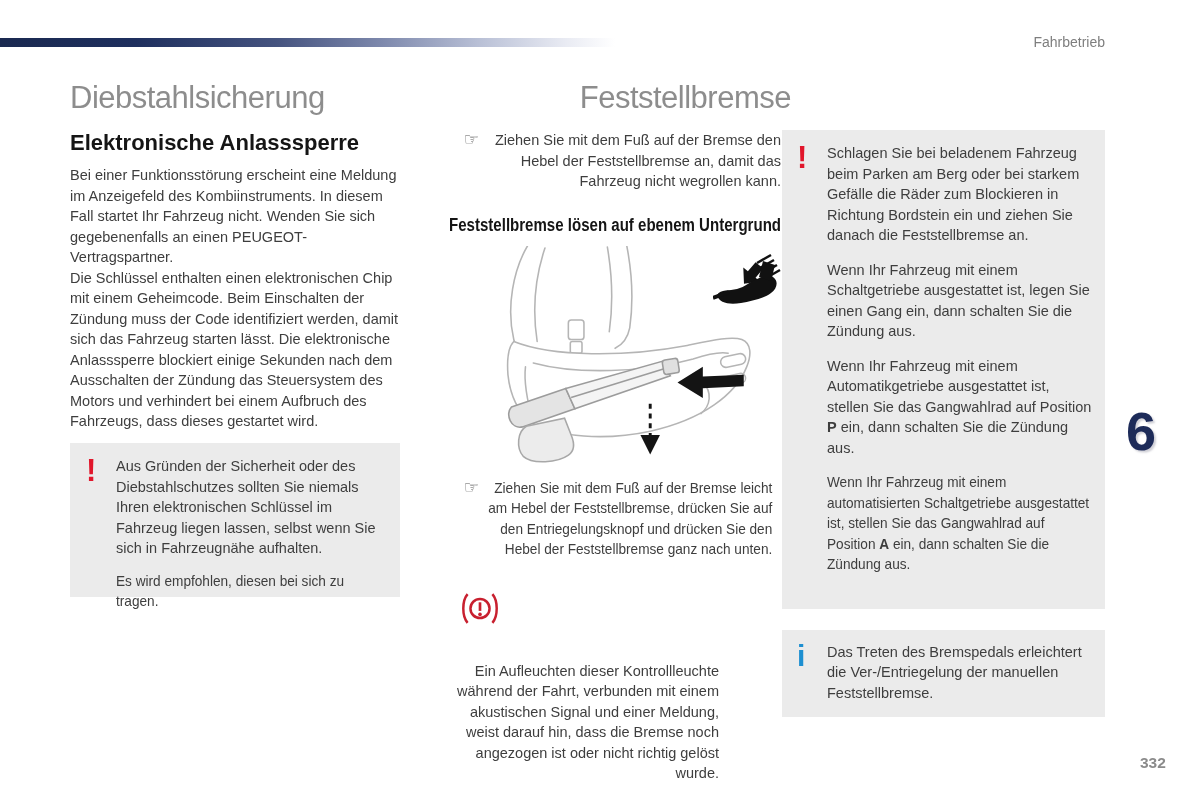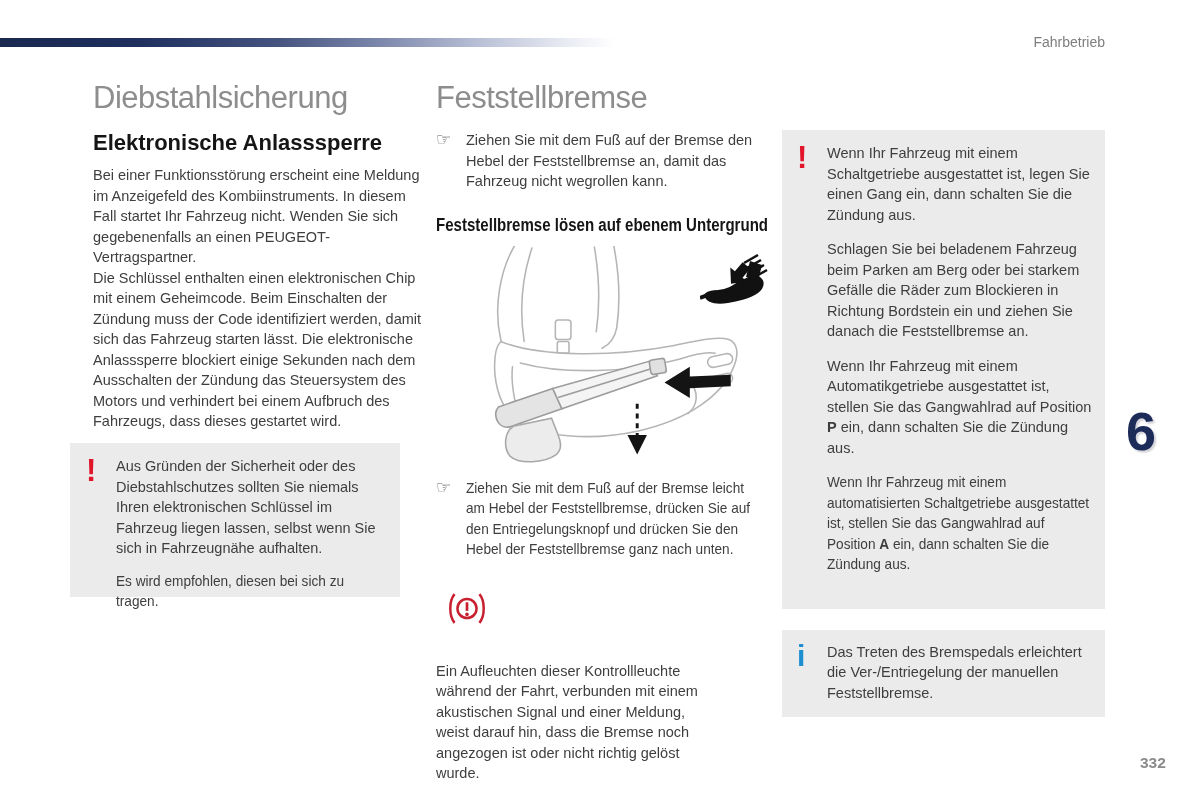--- a/index.html
+++ b/index.html
@@ -4,23 +4,23 @@
 <style>
   html,body{margin:0;padding:0;}
   body{background:#fff;font-family:"Liberation Sans",sans-serif;}
   .page{position:relative;width:1200px;height:800px;background:#ffffff;overflow:hidden;}
 
   .gradient-bar{position:absolute;left:0;top:38px;width:615px;height:9px;
     background:linear-gradient(90deg,#1a2950 0%,#1e2f5e 22%,#45537f 45%,#7d88ac 62%,#b9c0d6 78%,#e9ebf3 92%,rgba(255,255,255,0) 100%);}
 
   .running-header{position:absolute;top:34px;right:95px;font-size:14px;color:#7e7e7e;}
 
-  .col{position:absolute;top:81px;margin-left:23px;}
+  .col{position:absolute;top:81px;}
   .col-left{left:70px;width:332px;}
-  .col-mid{left:413px;width:342px;}
+  .col-mid{left:449px;width:342px;text-align:right;}
 
   h1.sec-title{margin:0 0 15px 0;font-size:31px;font-weight:400;color:#8d8d8d;letter-spacing:-0.5px;line-height:1.1;}
   h2.sub-head{margin:0 0 9px 0;font-size:22px;font-weight:bold;color:#151515;}
   h3.sub-head2{margin:23px 0 10px 0;font-size:17.5px;font-weight:bold;color:#151515;
     white-space:nowrap;transform:scaleX(0.86);transform-origin:0 50%;}
   .body{font-size:14.5px;line-height:20.5px;color:#3e3e3e;margin:0;}
 
   .instruction{display:flex;margin-top:3px;}
   .pointer{flex:0 0 30px;color:#5a5a5a;font-size:17px;line-height:20px;}
   .instruction .body{width:302px;}
@@ -155,22 +155,22 @@
       </div>
       <p class="body">Ein Aufleuchten dieser Kontrollleuchte während der Fahrt, verbunden mit einem akustischen Signal und einer Meldung, weist darauf hin, dass die Bremse noch angezogen ist oder nicht richtig gelöst wurde.</p>
     </div>
   </div>
 
   <div class="col-right">
     <div class="graybox box-tall">
       <div class="box-row">
         <div class="excl-icon">!</div>
         <div class="box-text">
+          <p class="body">Schlagen Sie bei beladenem Fahrzeug beim Parken am Berg oder bei starkem Gefälle die Räder zum Blockieren in Richtung Bordstein ein und ziehen Sie danach die Feststellbremse an.</p>
           <p class="body">Wenn Ihr Fahrzeug mit einem Schaltgetriebe ausgestattet ist, legen Sie einen Gang ein, dann schalten Sie die Zündung aus.</p>
-          <p class="body">Schlagen Sie bei beladenem Fahrzeug beim Parken am Berg oder bei starkem Gefälle die Räder zum Blockieren in Richtung Bordstein ein und ziehen Sie danach die Feststellbremse an.</p>
           <p class="body"><span>Wenn Ihr Fahrzeug mit einem Automatikgetriebe ausgestattet ist, stellen Sie das Gangwahlrad auf Position </span><b>P</b><span> ein, dann schalten Sie die Zündung aus.</span></p>
           <p class="body squish"><span>Wenn Ihr Fahrzeug mit einem automatisierten Schaltgetriebe ausgestattet ist, stellen Sie das Gangwahlrad auf Position </span><b>A</b><span> ein, dann schalten Sie die Zündung aus.</span></p>
         </div>
       </div>
     </div>
 
     <div class="graybox box-info">
       <div class="box-row">
         <div class="info-icon">i</div>
         <div class="box-text">

